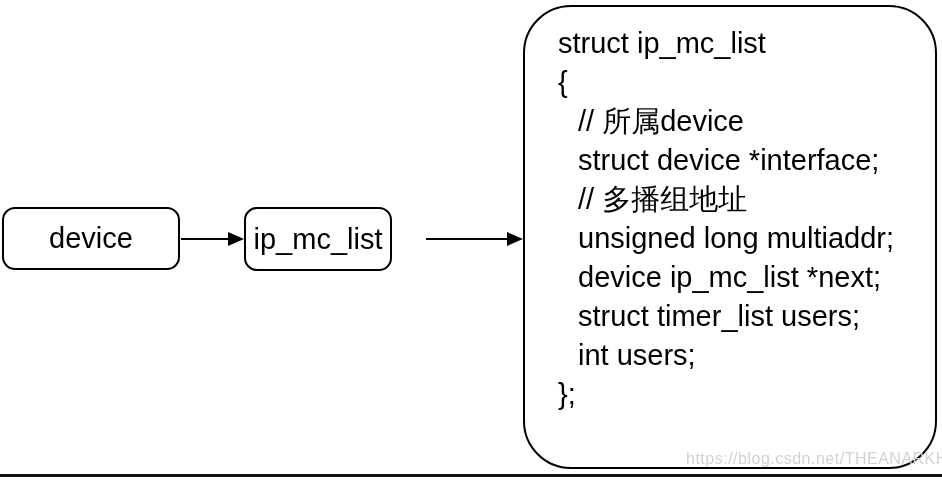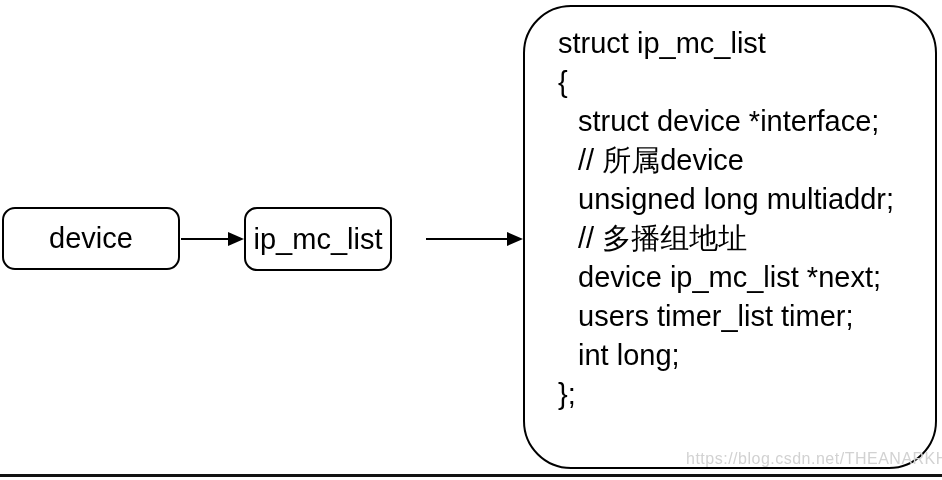--- a/index.html
+++ b/index.html
@@ -113,27 +113,27 @@
     <span>ip_mc_list</span>
   </div>
 
   <div class="arrow-line arrow2-line"></div>
   <div class="arrow-head arrow2-head"></div>
 
   <div class="struct-box">
     <div class="code">
       <div class="code-line">struct ip_mc_list</div>
       <div class="code-line">{</div>
+      <div class="code-line indent">// 所属device</div>
       <div class="code-line indent">struct device *interface;</div>
-      <div class="code-line indent">// 所属device</div>
+      <div class="code-line indent">// 多播组地址</div>
       <div class="code-line indent">unsigned long multiaddr;</div>
-      <div class="code-line indent">// 多播组地址</div>
       <div class="code-line indent">device ip_mc_list *next;</div>
-      <div class="code-line indent">users timer_list timer;</div>
-      <div class="code-line indent">int long;</div>
+      <div class="code-line indent">struct timer_list users;</div>
+      <div class="code-line indent">int users;</div>
       <div class="code-line">};</div>
     </div>
   </div>
 
   <div class="watermark">https://blog.csdn.net/THEANARKH</div>
 
   <div class="bottom-line"></div>
 
 </div>
 

